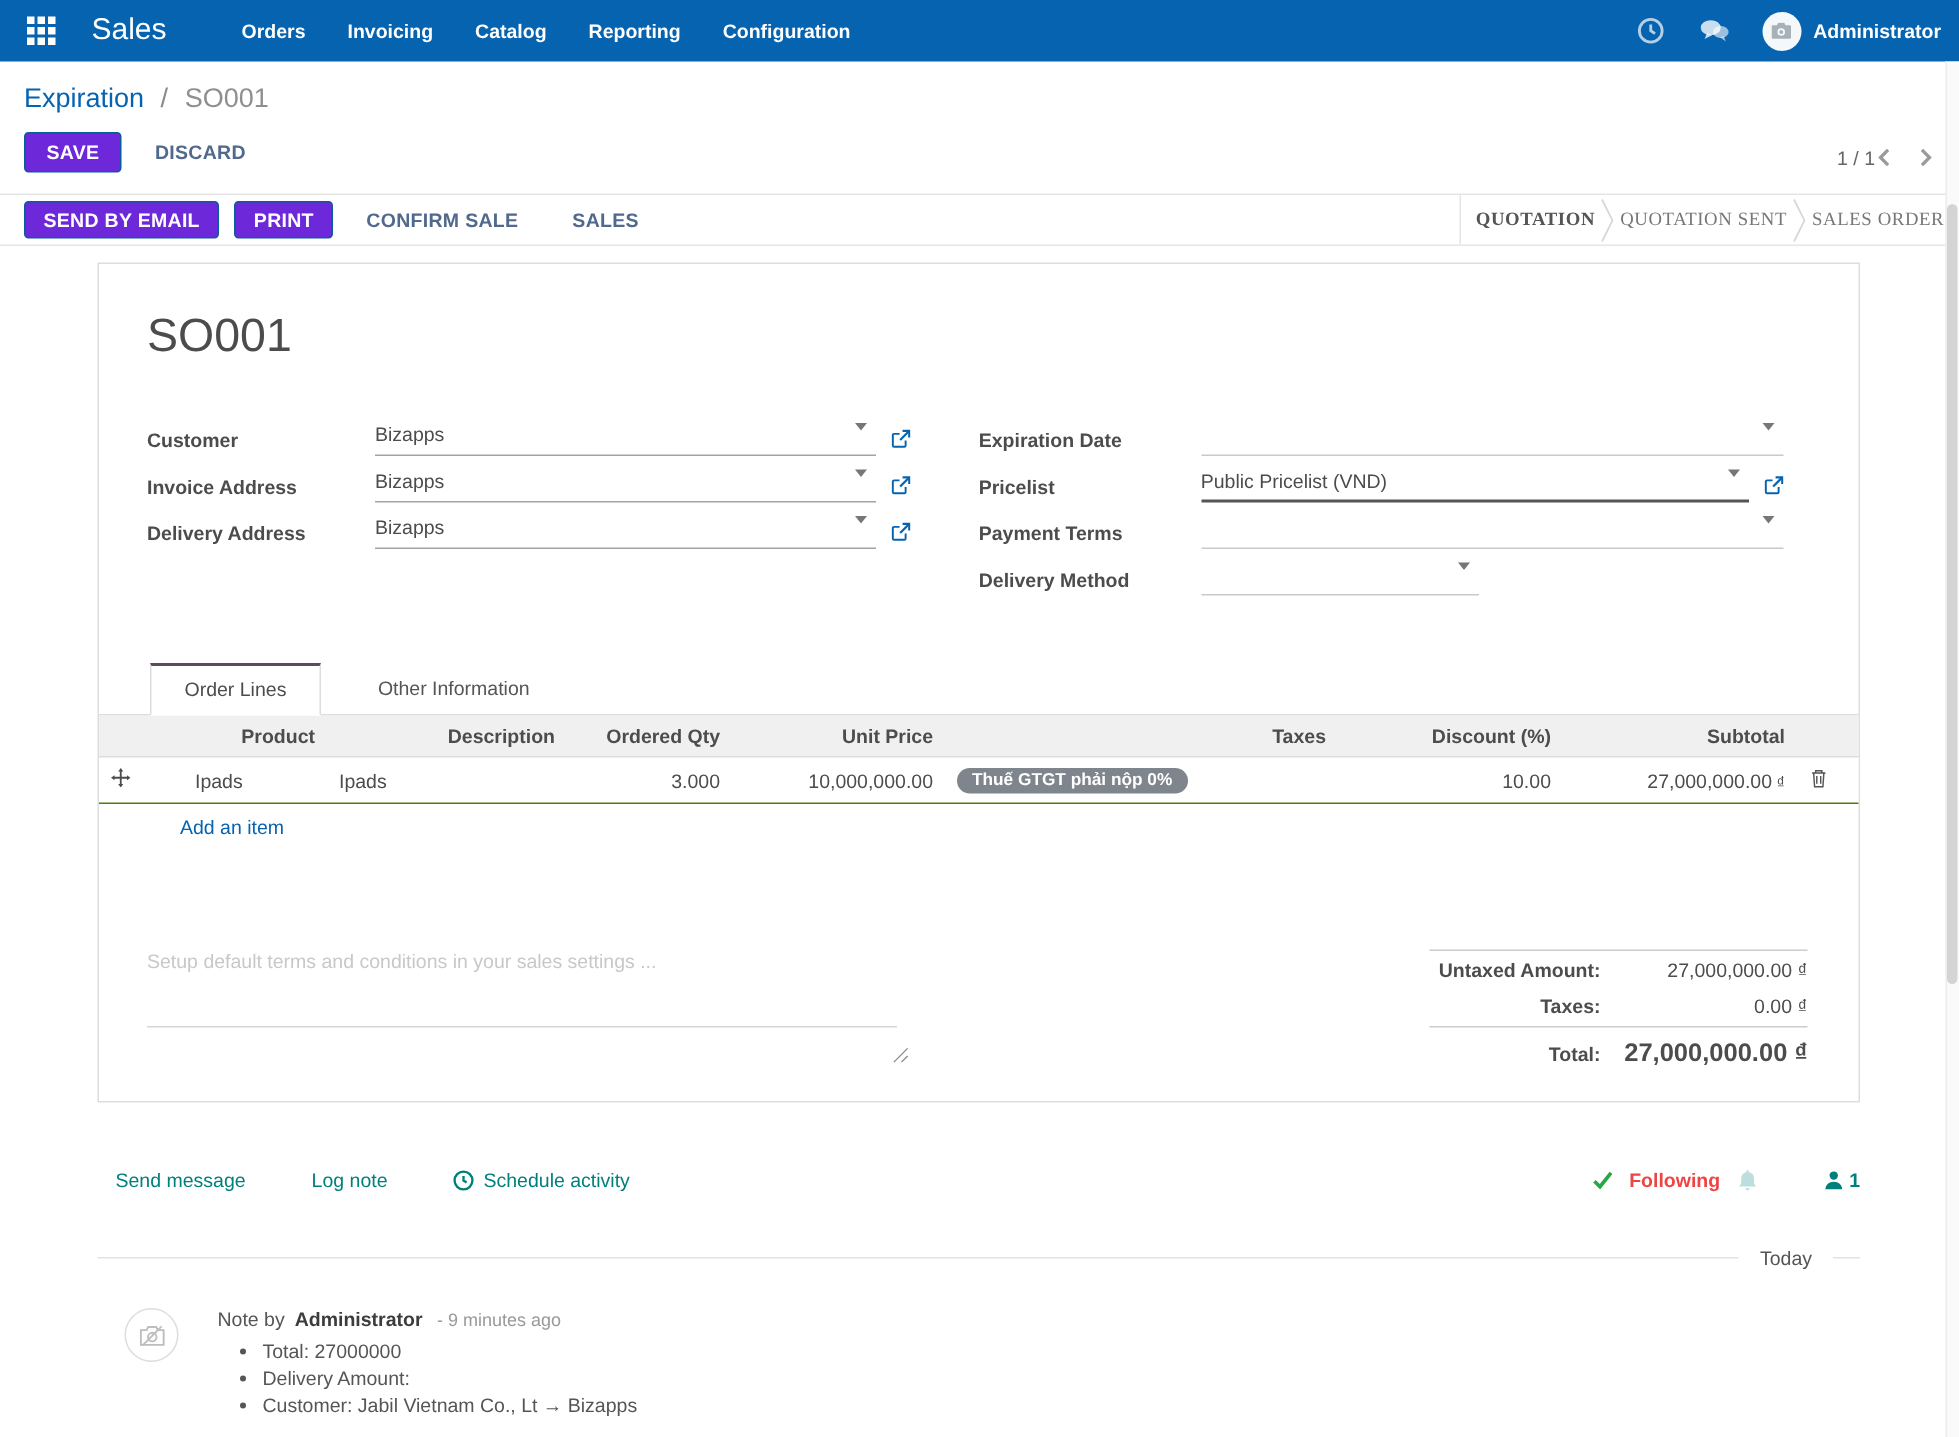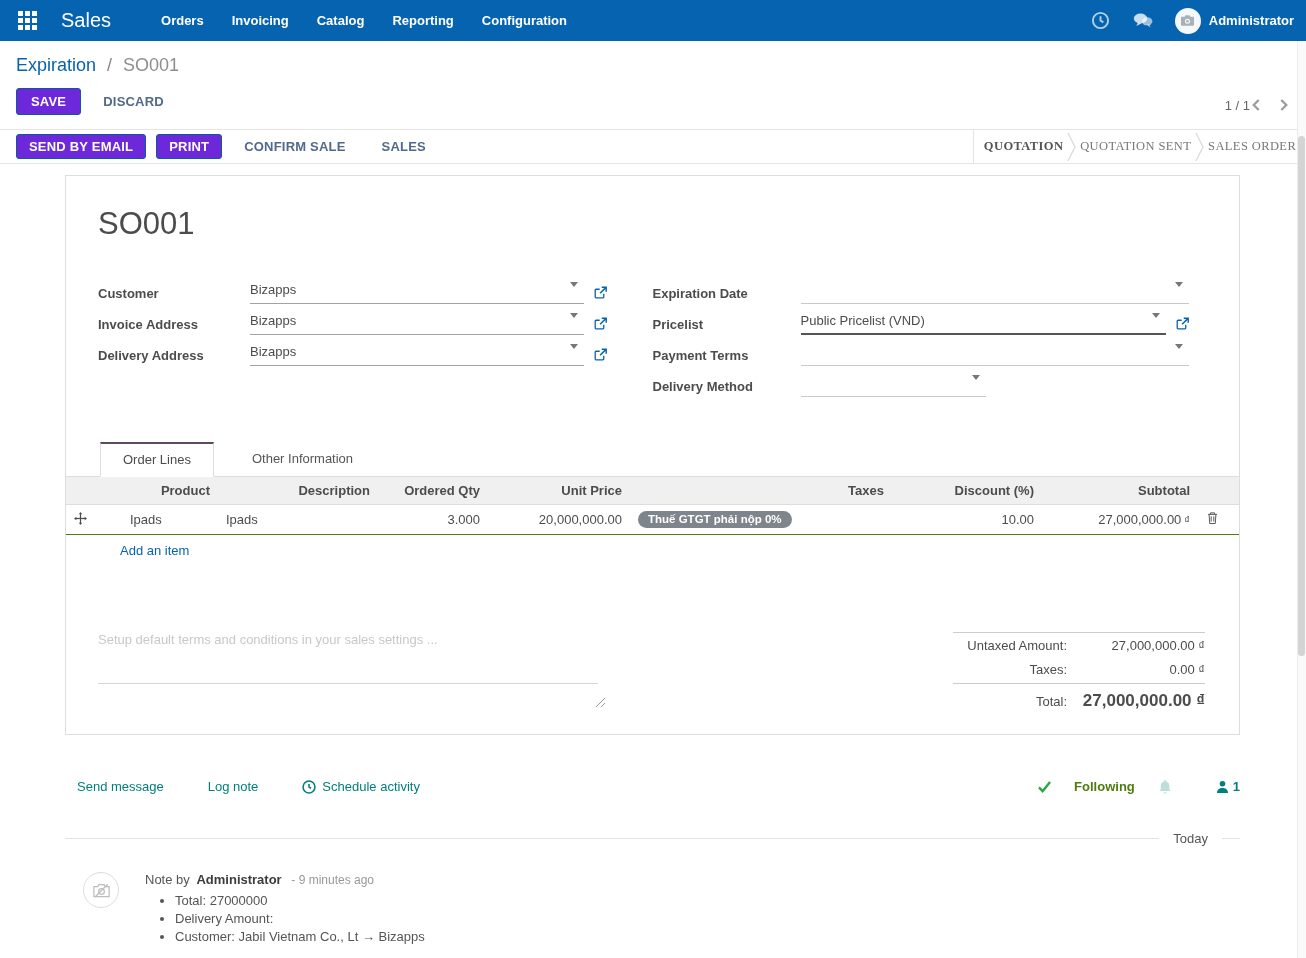--- a/index.html
+++ b/index.html
@@ -121,32 +121,32 @@
   .terms-wrap { position:relative; width:500px; }
   .terms-wrap textarea {
     width:500px; height:52px; border:none; border-bottom:1px solid #d5d5d5; resize:none; outline:none;
     font-family:"Liberation Sans", sans-serif; font-size:13px; color:#4c4c4c; background:transparent;
   }
   .terms-wrap textarea::placeholder { color:#c8c8c8; }
   .resize-grip { position:absolute; right:-8px; bottom:4px; cursor:nwse-resize; }
   .totals { margin-left:auto; width:252px; margin-right:2px; }
   .totals .trow { display:grid; grid-template-columns:1fr 138px; padding:5px 0 4px 0; align-items:baseline; }
   .totals .trow:first-child { border-top:1px solid #ccc; }
-  .totals .tlabel { font-weight:400; text-align:right; padding-right:0; color:#4c4c4c; }
+  .totals .tlabel { font-weight:700; text-align:right; padding-right:0; color:#4c4c4c; }
   .totals .tval { text-align:right; }
   .totals .total-row { border-top:1px solid #ccc; margin-top:2px; padding-top:7px; }
   .totals .total-row .tlabel { font-size:13px; }
   .totals .total-row .tval { font-size:17px; font-weight:700; }
 
   
   .chatter { margin:44px 66px 0 65px; }
   .chatter-top { display:flex; align-items:center; }
   .chat-btn { background:none; border:none; color:#00807c; font-size:13px; font-weight:400; margin-right:32px; cursor:pointer; display:flex; align-items:center; gap:6px; font-family:"Liberation Sans", sans-serif; padding:0 0 0 12px; }
   .chatter-right { margin-left:auto; display:flex; align-items:center; gap:10px; }
-  .following { display:flex; align-items:center; gap:23px; color:#4d7c0f; font-weight:600; cursor:pointer; }
+  .following { display:flex; align-items:center; gap:11px; color:#ef4444; font-weight:600; cursor:pointer; }
   .followers { display:flex; align-items:center; gap:4px; color:#00807c; font-weight:700; margin-left:34px; cursor:pointer; }
   .today-divider { display:flex; align-items:center; margin-top:37px; color:#555; }
   .today-divider .line { flex:1; height:1px; background:#e3e3e3; }
   .today-divider .txt { padding:0 14px; font-size:13px; }
   .message { display:flex; margin-top:26px; padding-left:18px; }
   .msg-avatar { width:36px; height:36px; border-radius:50%; border:1px solid #ddd; display:flex; align-items:center; justify-content:center; flex:0 0 auto; }
   .msg-body { margin-left:26px; flex:1; border-bottom:1px solid #ddd; padding-bottom:18px; }
   .msg-head { font-size:13px; color:#555; }
   .msg-head .author { font-weight:700; color:#3c3c3c; margin:0 3px; }
   .msg-head .time { color:#999; font-size:12px; margin-left:3px; }
@@ -382,21 +382,21 @@
                   <polygon points="8,0 5.9,2.9 10.1,2.9"></polygon>
                   <polygon points="8,16 5.9,13.1 10.1,13.1"></polygon>
                   <polygon points="0,8 2.9,5.9 2.9,10.1"></polygon>
                   <polygon points="16,8 13.1,5.9 13.1,10.1"></polygon>
                 </g>
             </svg>
           </td>
           <td>Ipads</td>
           <td>Ipads</td>
           <td class="num">3.000</td>
-          <td class="num">20,000,000.00</td>
+          <td class="num">10,000,000.00</td>
           <td>
             <span class="tax-pill">Thuế GTGT phải nộp 0%</span>
           </td>
           <td class="num">10.00</td>
           <td class="num">
             <span>27,000,000.00</span><span class="currency">₫</span>
           </td>
           <td>
             <span class="trash-btn">
               <svg width="13" height="14" viewBox="0 0 16 17">

